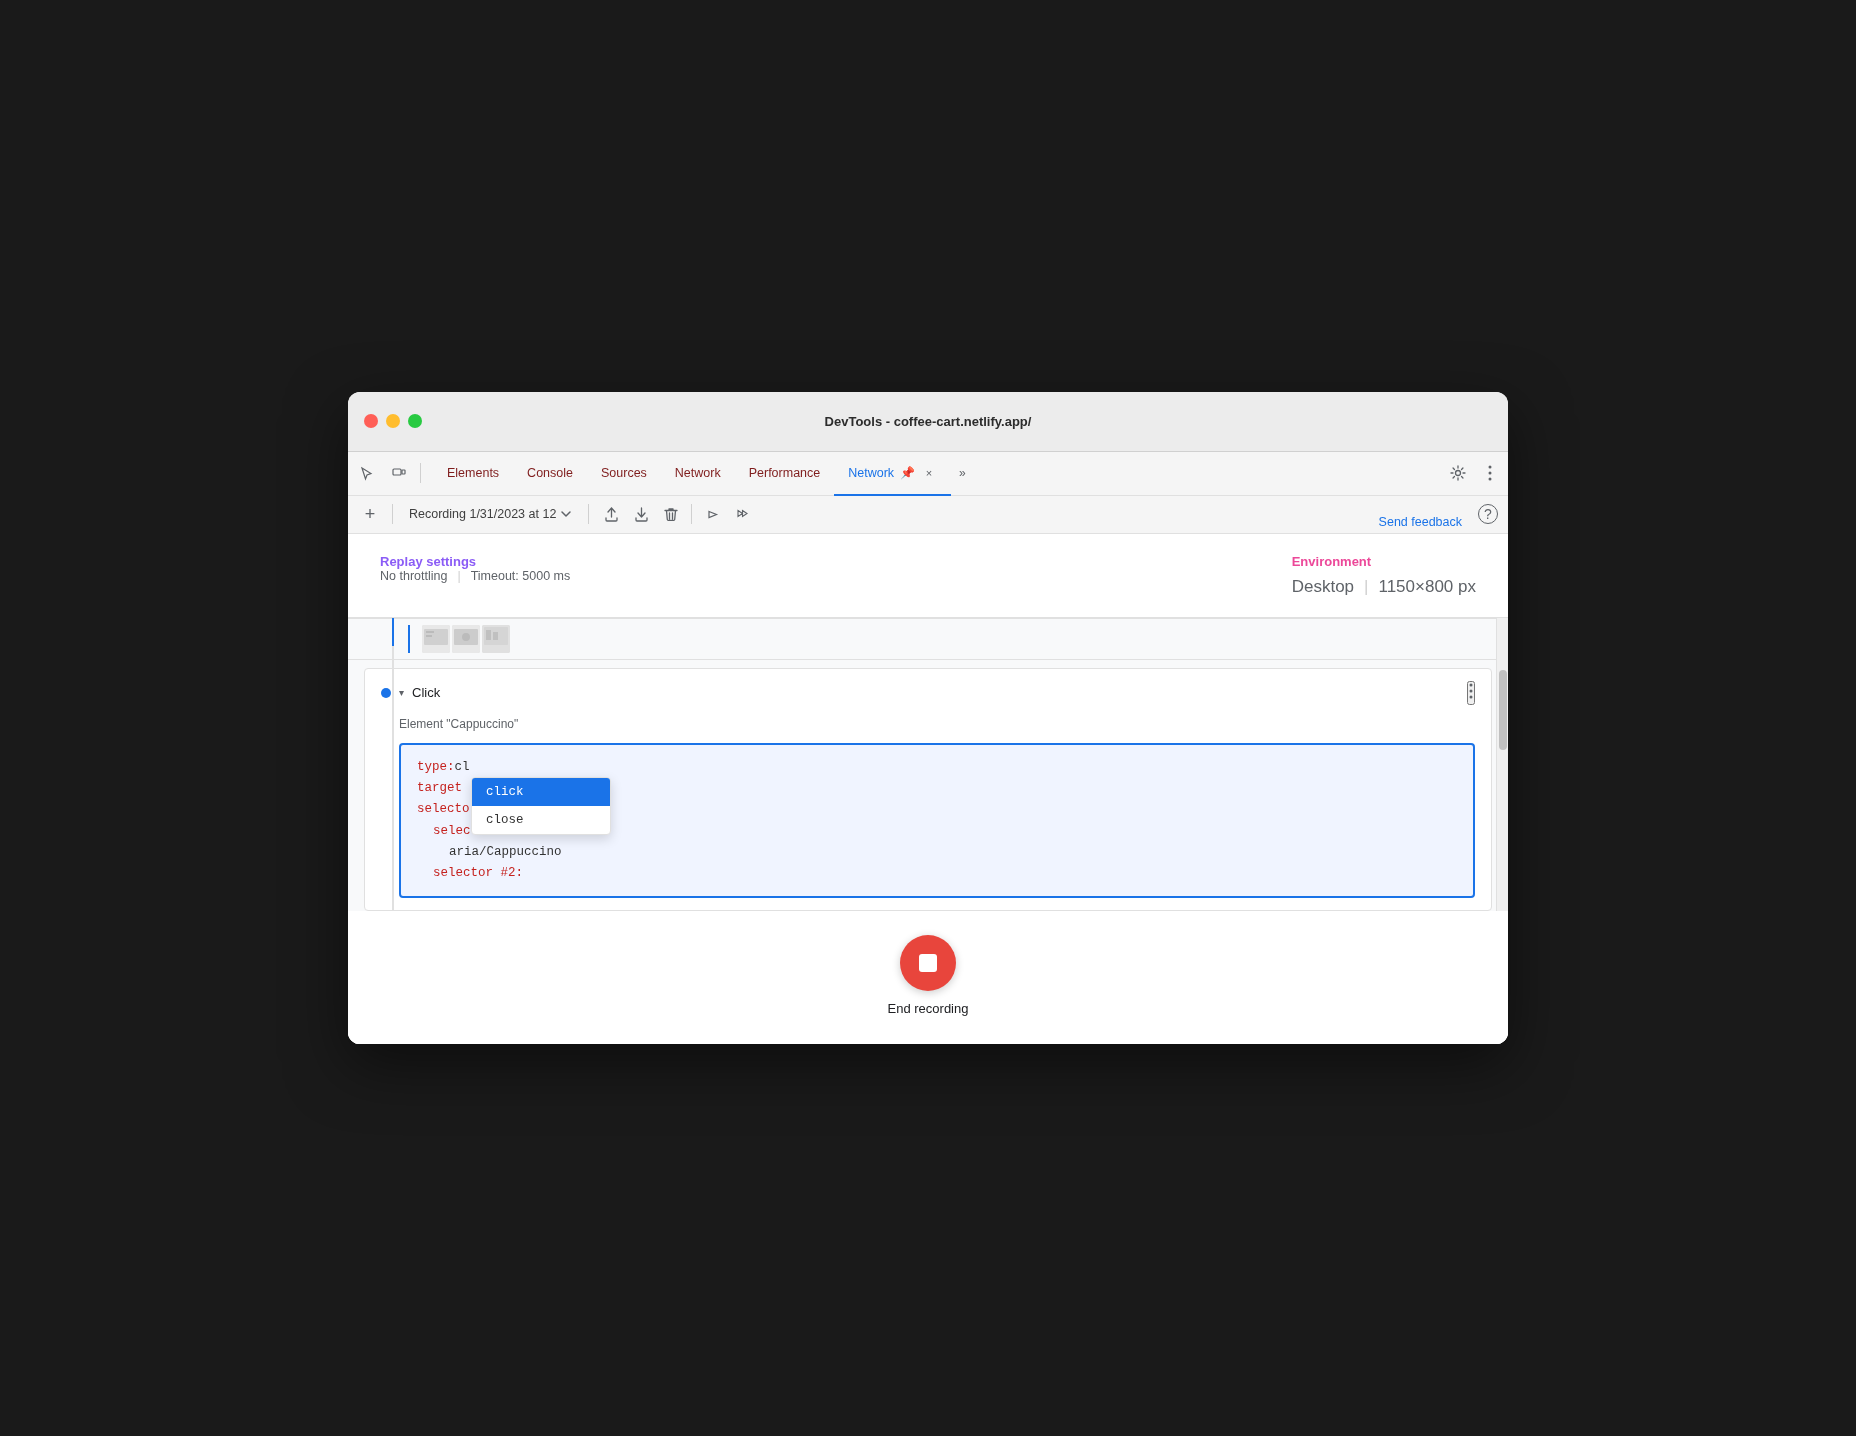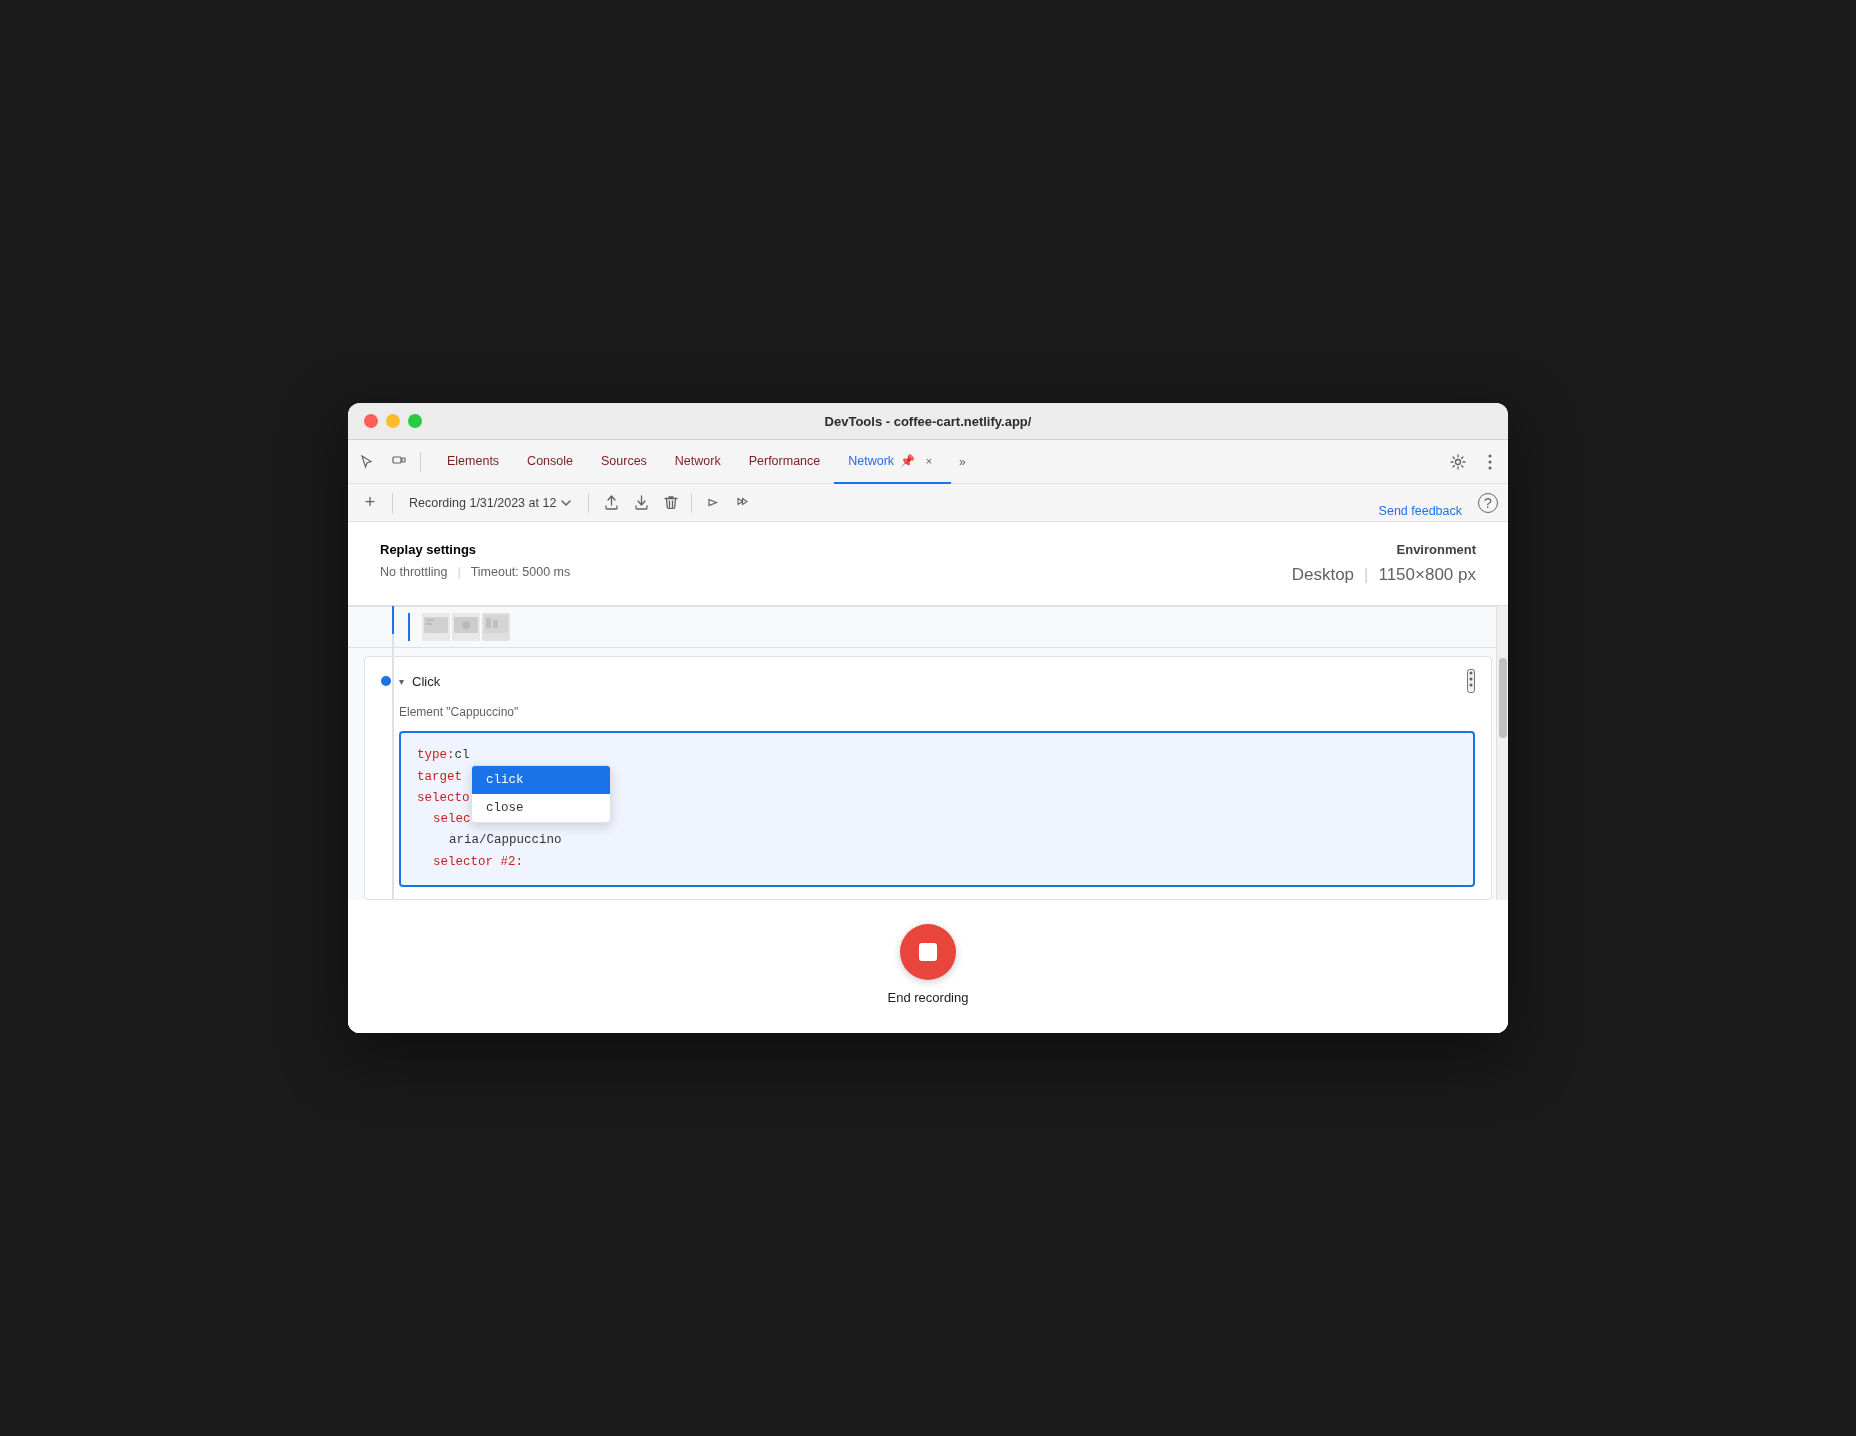--- a/index.html
+++ b/index.html
@@ -13,21 +13,21 @@
     }
     .window {
       width: 1160px;
       background: #f0f0f0;
       border-radius: 12px;
       overflow: hidden;
       box-shadow: 0 20px 60px rgba(0,0,0,0.5);
     }
     .titlebar {
       background: #ececec;
-      height: 37px;
+      height: 60px;
       display: flex;
       align-items: center;
       justify-content: center;
       position: relative;
       border-bottom: 1px solid #d0d0d0;
     }
     .traffic-lights {
       position: absolute;
       left: 16px;
       display: flex;
@@ -227,40 +227,38 @@
     }
     .settings-row {
       display: flex;
       align-items: flex-start;
       justify-content: space-between;
       padding: 20px 32px;
     }
     .settings-section h3 {
       font-size: 13px;
       font-weight: 600;
-      color: #000000;
-      margin-bottom: 8px;
+      color: #8b5cf6;
     }
     .settings-values {
       display: flex;
       align-items: center;
       gap: 0;
       font-size: 12.5px;
       color: #5f6368;
     }
     .settings-sep {
       margin: 0 10px;
       color: #d0d0d0;
     }
     .env-section h3 {
       font-size: 13px;
       font-weight: 600;
-      color: #404040;
+      color: #ec4899;
       margin-bottom: 8px;
-      text-align: right;
     }
     .env-values {
       font-size: 17px;
       color: #5f6368;
       text-align: right;
       display: flex;
       align-items: center;
       gap: 0;
     }
     

